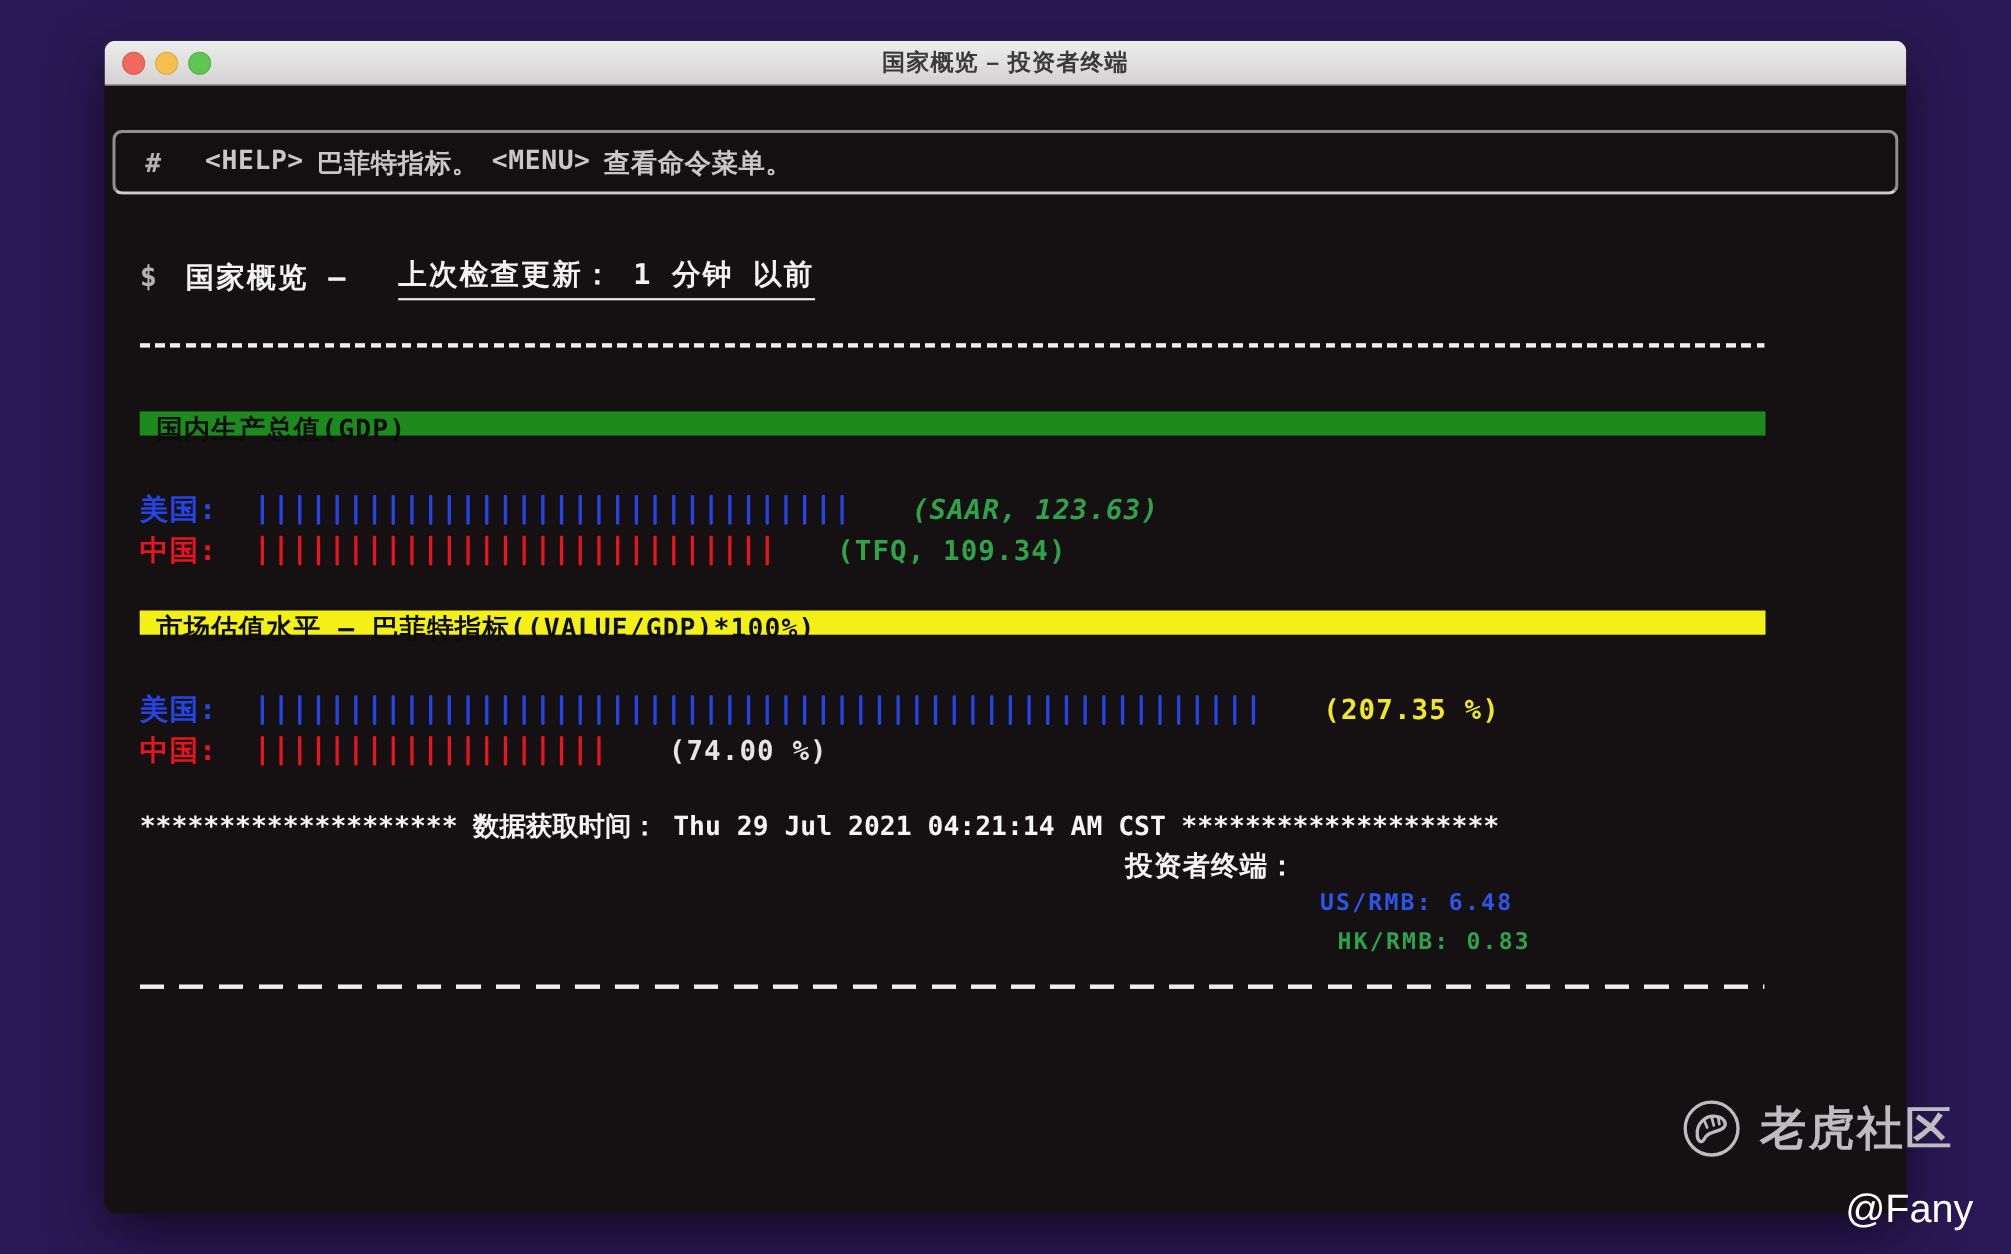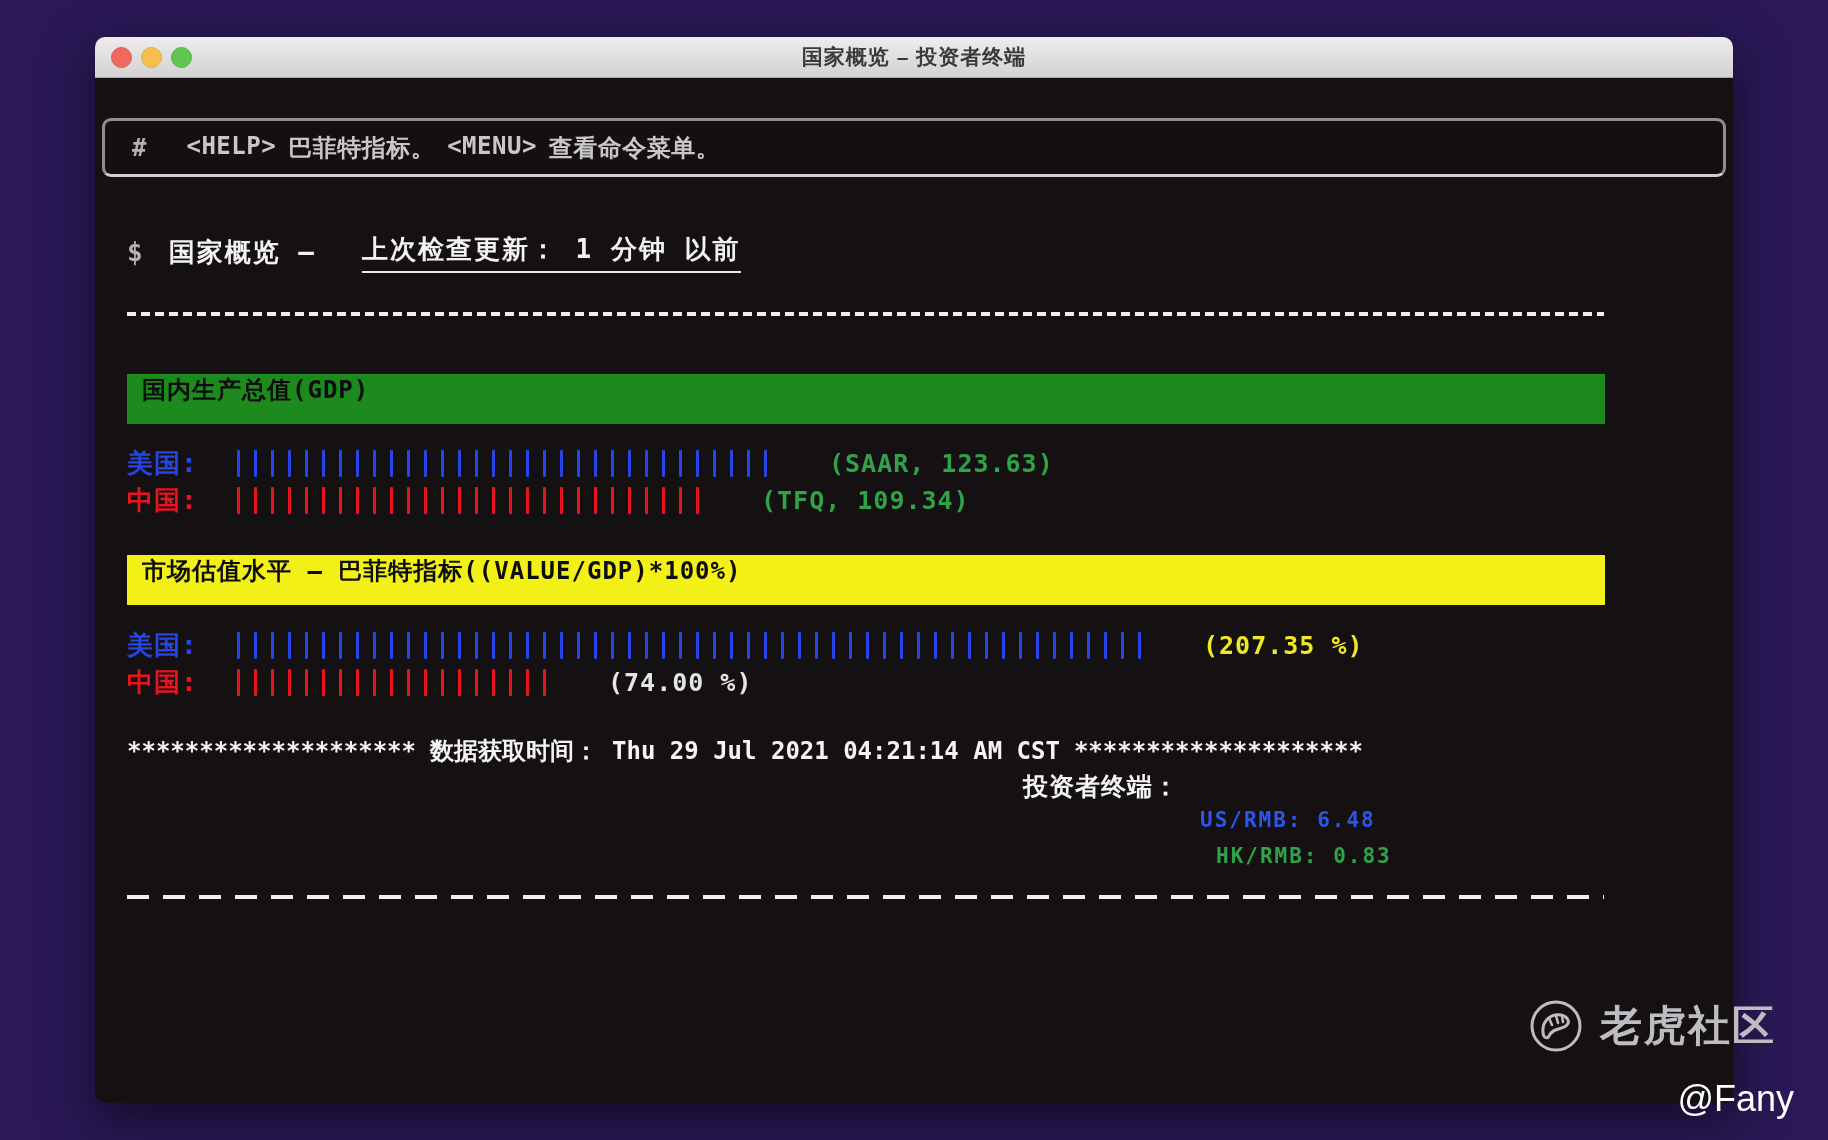--- a/index.html
+++ b/index.html
@@ -59,21 +59,21 @@
   }
   .dash-1 { top: 234px; }
   .dash-2 { top: 817px; background: repeating-linear-gradient(90deg, #efefef 0 22px, transparent 22px 36px); }
 
   .currency-note {
     position: absolute; top: 260px; right: 138px; height: 32px; line-height: 32px;
     color: #f4f4f4; font-size: 25px; letter-spacing: 1px;
   }
 
   .section-header {
-    position: absolute; left: 32px; width: 1478px; height: 50px; line-height: 33px;
+    position: absolute; left: 32px; width: 1478px; height: 22px; line-height: 33px;
     color: #0d0d0d; font-size: 24px; padding-left: 15px; letter-spacing: 1px;
   }
   .hdr-gdp { top: 296px; }
   .hdr-buffett { top: 477px; }
 
   .bar-row { position: absolute; left: 32px; height: 36px; display: flex; align-items: center; }
   .row-gdp-us { top: 367px; }
   .row-gdp-cn { top: 404px; }
   .row-buf-us { top: 549px; }
   .row-buf-cn { top: 586px; }
@@ -175,21 +175,21 @@
           <span class="pipe" style="background: rgb(38, 69, 232);"></span>
           <span class="pipe" style="background: rgb(38, 69, 232);"></span>
           <span class="pipe" style="background: rgb(38, 69, 232);"></span>
           <span class="pipe" style="background: rgb(38, 69, 232);"></span>
           <span class="pipe" style="background: rgb(38, 69, 232);"></span>
           <span class="pipe" style="background: rgb(38, 69, 232);"></span>
           <span class="pipe" style="background: rgb(38, 69, 232);"></span>
           <span class="pipe" style="background: rgb(38, 69, 232);"></span>
           <span class="pipe" style="background: rgb(38, 69, 232);"></span>
         </span>
-      <span class="bar-value" style="color: rgb(47, 162, 74);">(SAAR, 123.63)</span>
+      <span class="bar-value" style="color: rgb(47, 162, 74); font-style: italic;">(SAAR, 123.63)</span>
     </div>
     <div class="bar-row row-gdp-cn">
       <span class="country-label" style="color: rgb(232, 20, 31);">中国:</span>
       <span class="bar-track">
           <span class="pipe" style="background: rgb(232, 20, 31);"></span>
           <span class="pipe" style="background: rgb(232, 20, 31);"></span>
           <span class="pipe" style="background: rgb(232, 20, 31);"></span>
           <span class="pipe" style="background: rgb(232, 20, 31);"></span>
           <span class="pipe" style="background: rgb(232, 20, 31);"></span>
           <span class="pipe" style="background: rgb(232, 20, 31);"></span>

